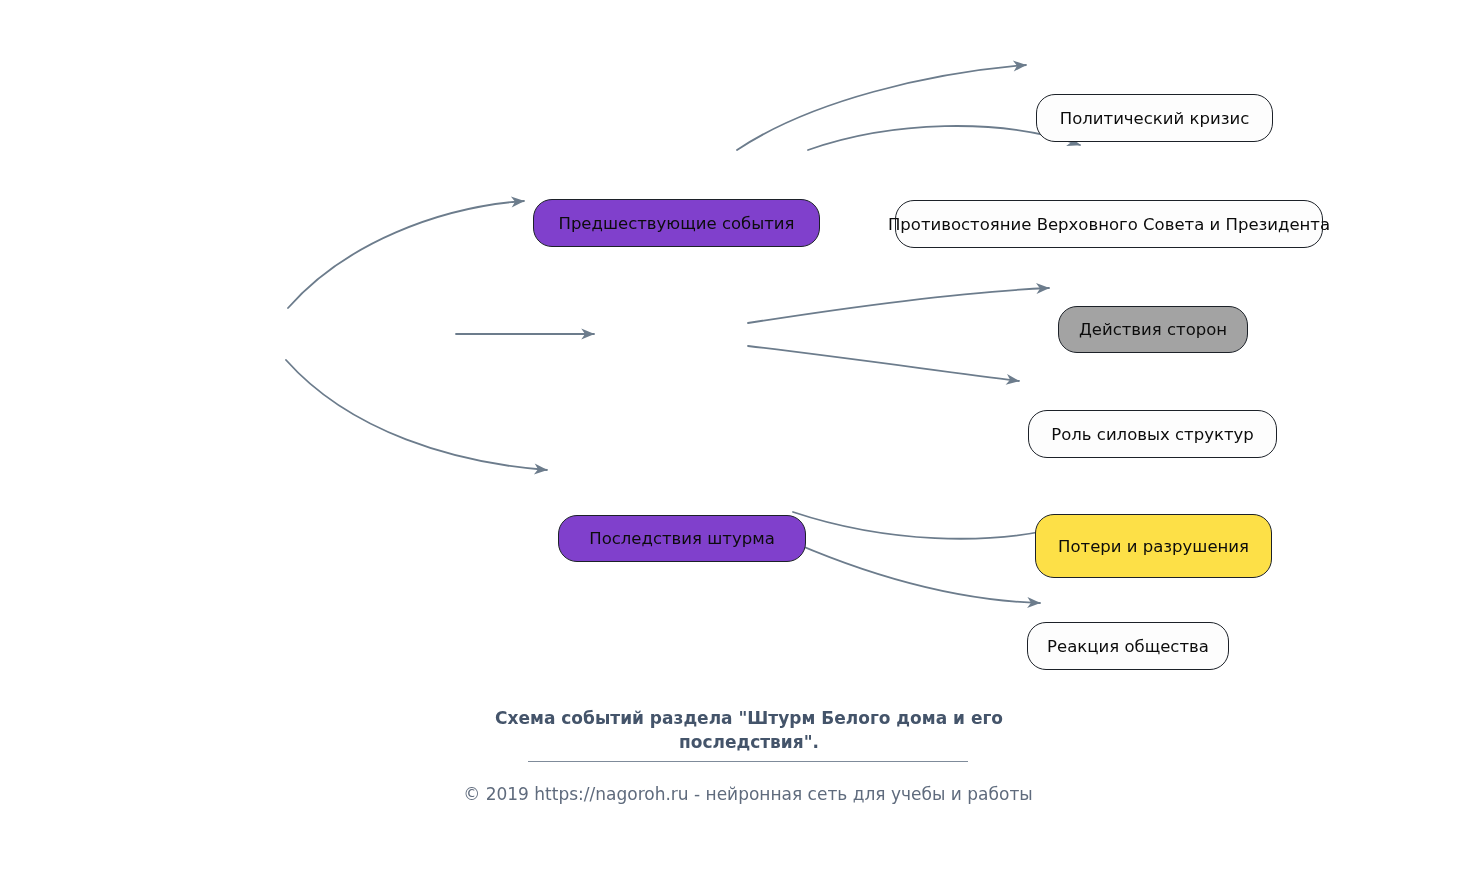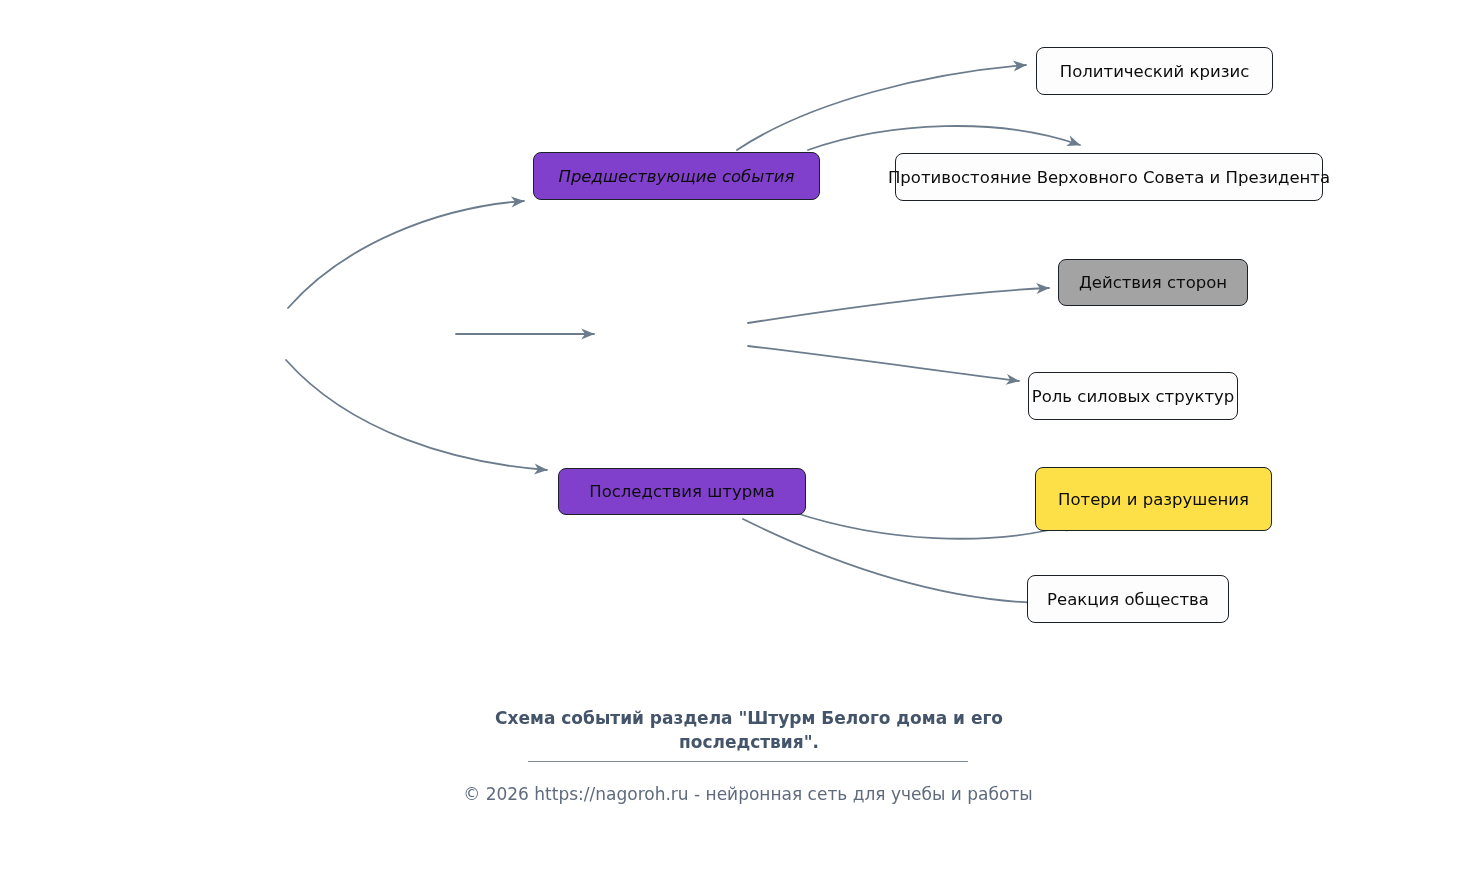--- a/index.html
+++ b/index.html
@@ -27,25 +27,26 @@
     stroke-width: 1.8px;
     stroke-linecap: round;
   }
   .node {
     position: absolute;
     box-sizing: border-box;
     display: flex;
     align-items: center;
     justify-content: center;
     border: 1.7px solid #1c2128;
-    border-radius: 8px;
+    border-radius: 19px;
     font-size: 16.5px;
     color: #0c0c0c;
     white-space: nowrap;
     padding: 8px 12px;
+    margin-top: 47px;
   }
   .caption-title {
     position: absolute;
     left: 493px;
     top: 706px;
     width: 512px;
     text-align: center;
     font-size: 17px;
     font-weight: bold;
     line-height: 1.42;
@@ -82,36 +83,36 @@
     <path class="edge" marker-end="url(#vee)" d="M 286 360 C 350 432, 455 463, 547 470" style="stroke: rgb(108, 124, 140);"></path>
     <path class="edge" marker-end="url(#vee)" d="M 737 150 C 812 100, 930 73, 1026 65" style="stroke: rgb(108, 124, 140);"></path>
     <path class="edge" marker-end="url(#vee)" d="M 808 150 C 890 121, 1000 117, 1080 145" style="stroke: rgb(108, 124, 140);"></path>
     <path class="edge" marker-end="url(#vee)" d="M 748 323 C 850 307, 960 292, 1049 288" style="stroke: rgb(108, 124, 140);"></path>
     <path class="edge" marker-end="url(#vee)" d="M 748 346 C 840 357, 940 371, 1019 381" style="stroke: rgb(108, 124, 140);"></path>
     <path class="edge" marker-end="url(#vee)" d="M 793 512 C 880 541, 990 549, 1077 523" style="stroke: rgb(108, 124, 140);"></path>
     <path class="edge" marker-end="url(#vee)" d="M 743 519 C 850 572, 950 600, 1040 603" style="stroke: rgb(108, 124, 140);"></path>
   </svg>
 
 
-  <div class="node" style="left: 533px; top: 152px; width: 287px; height: 48px; background-color: rgb(128, 64, 204); font-style: italic;">Предшествующие события</div>
+  <div class="node" style="left: 533px; top: 152px; width: 287px; height: 48px; background-color: rgb(128, 64, 204);">Предшествующие события</div>
 
 
   <div class="node" style="left: 558px; top: 468px; width: 248px; height: 47px; background-color: rgb(128, 64, 204);">Последствия штурма</div>
 
   <div class="node" style="left: 1036px; top: 47px; width: 237px; height: 48px; background-color: rgb(253, 253, 253);">Политический кризис</div>
 
   <div class="node" style="left: 895px; top: 153px; width: 428px; height: 48px; background-color: rgb(253, 253, 253);">Противостояние Верховного Совета и Президента</div>
 
   <div class="node" style="left: 1058px; top: 259px; width: 190px; height: 47px; background-color: #a3a3a3;">Действия сторон</div>
 
-  <div class="node" style="left: 1028px; top: 372px; width: 210px; height: 48px; background-color: rgb(253, 253, 253);">Роль силовых структур</div>
+  <div class="node" style="left: 1028px; top: 363px; width: 249px; height: 48px; background-color: rgb(253, 253, 253);">Роль силовых структур</div>
 
   <div class="node" style="left: 1035px; top: 467px; width: 237px; height: 64px; background-color: #fde047;">Потери и разрушения</div>
 
   <div class="node" style="left: 1027px; top: 575px; width: 202px; height: 48px; background-color: rgb(253, 253, 253);">Реакция общества</div>
 
   <div class="caption-title" style="color: rgb(68, 84, 106);">Схема событий раздела "Штурм Белого дома и его последствия".</div>
 
   <div class="caption-separator"></div>
 
-  <div class="caption-footer" style="color: rgb(95, 107, 125);">© 2026 https://nagoroh.ru - нейронная сеть для учебы и работы</div>
+  <div class="caption-footer" style="color: rgb(95, 107, 125);">© 2019 https://nagoroh.ru - нейронная сеть для учебы и работы</div>
 
 </div>
 
 </body></html>

